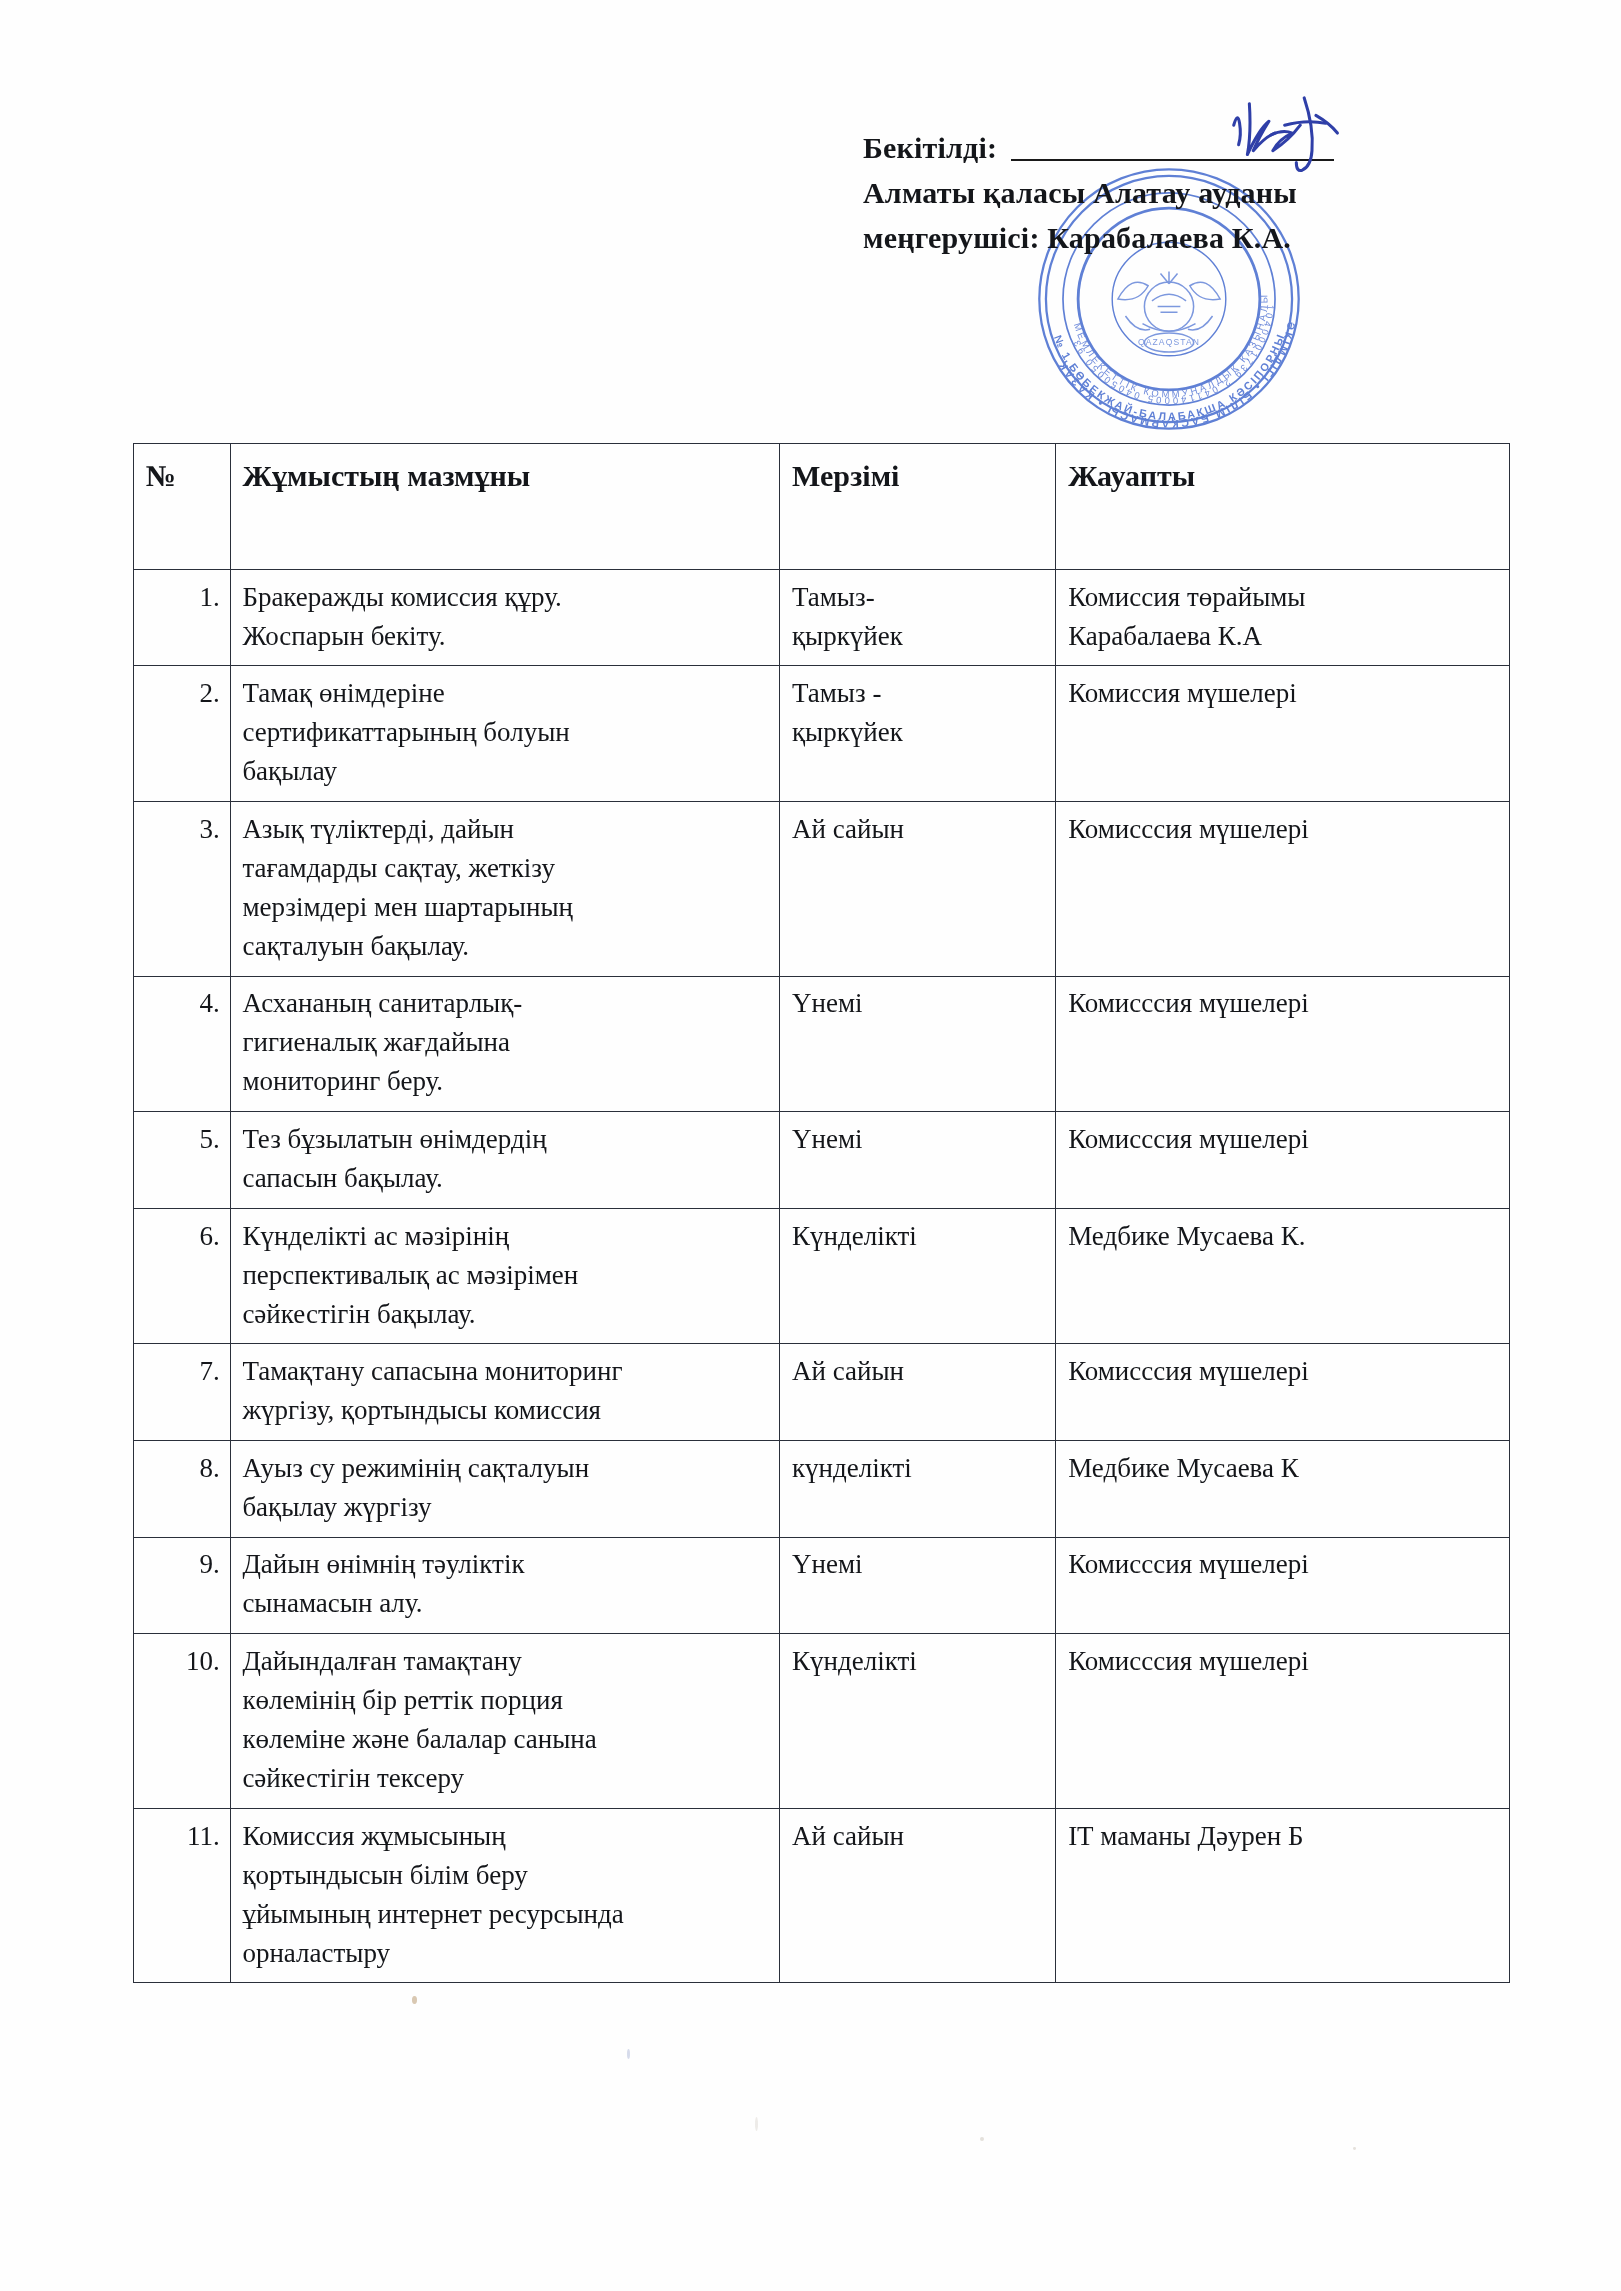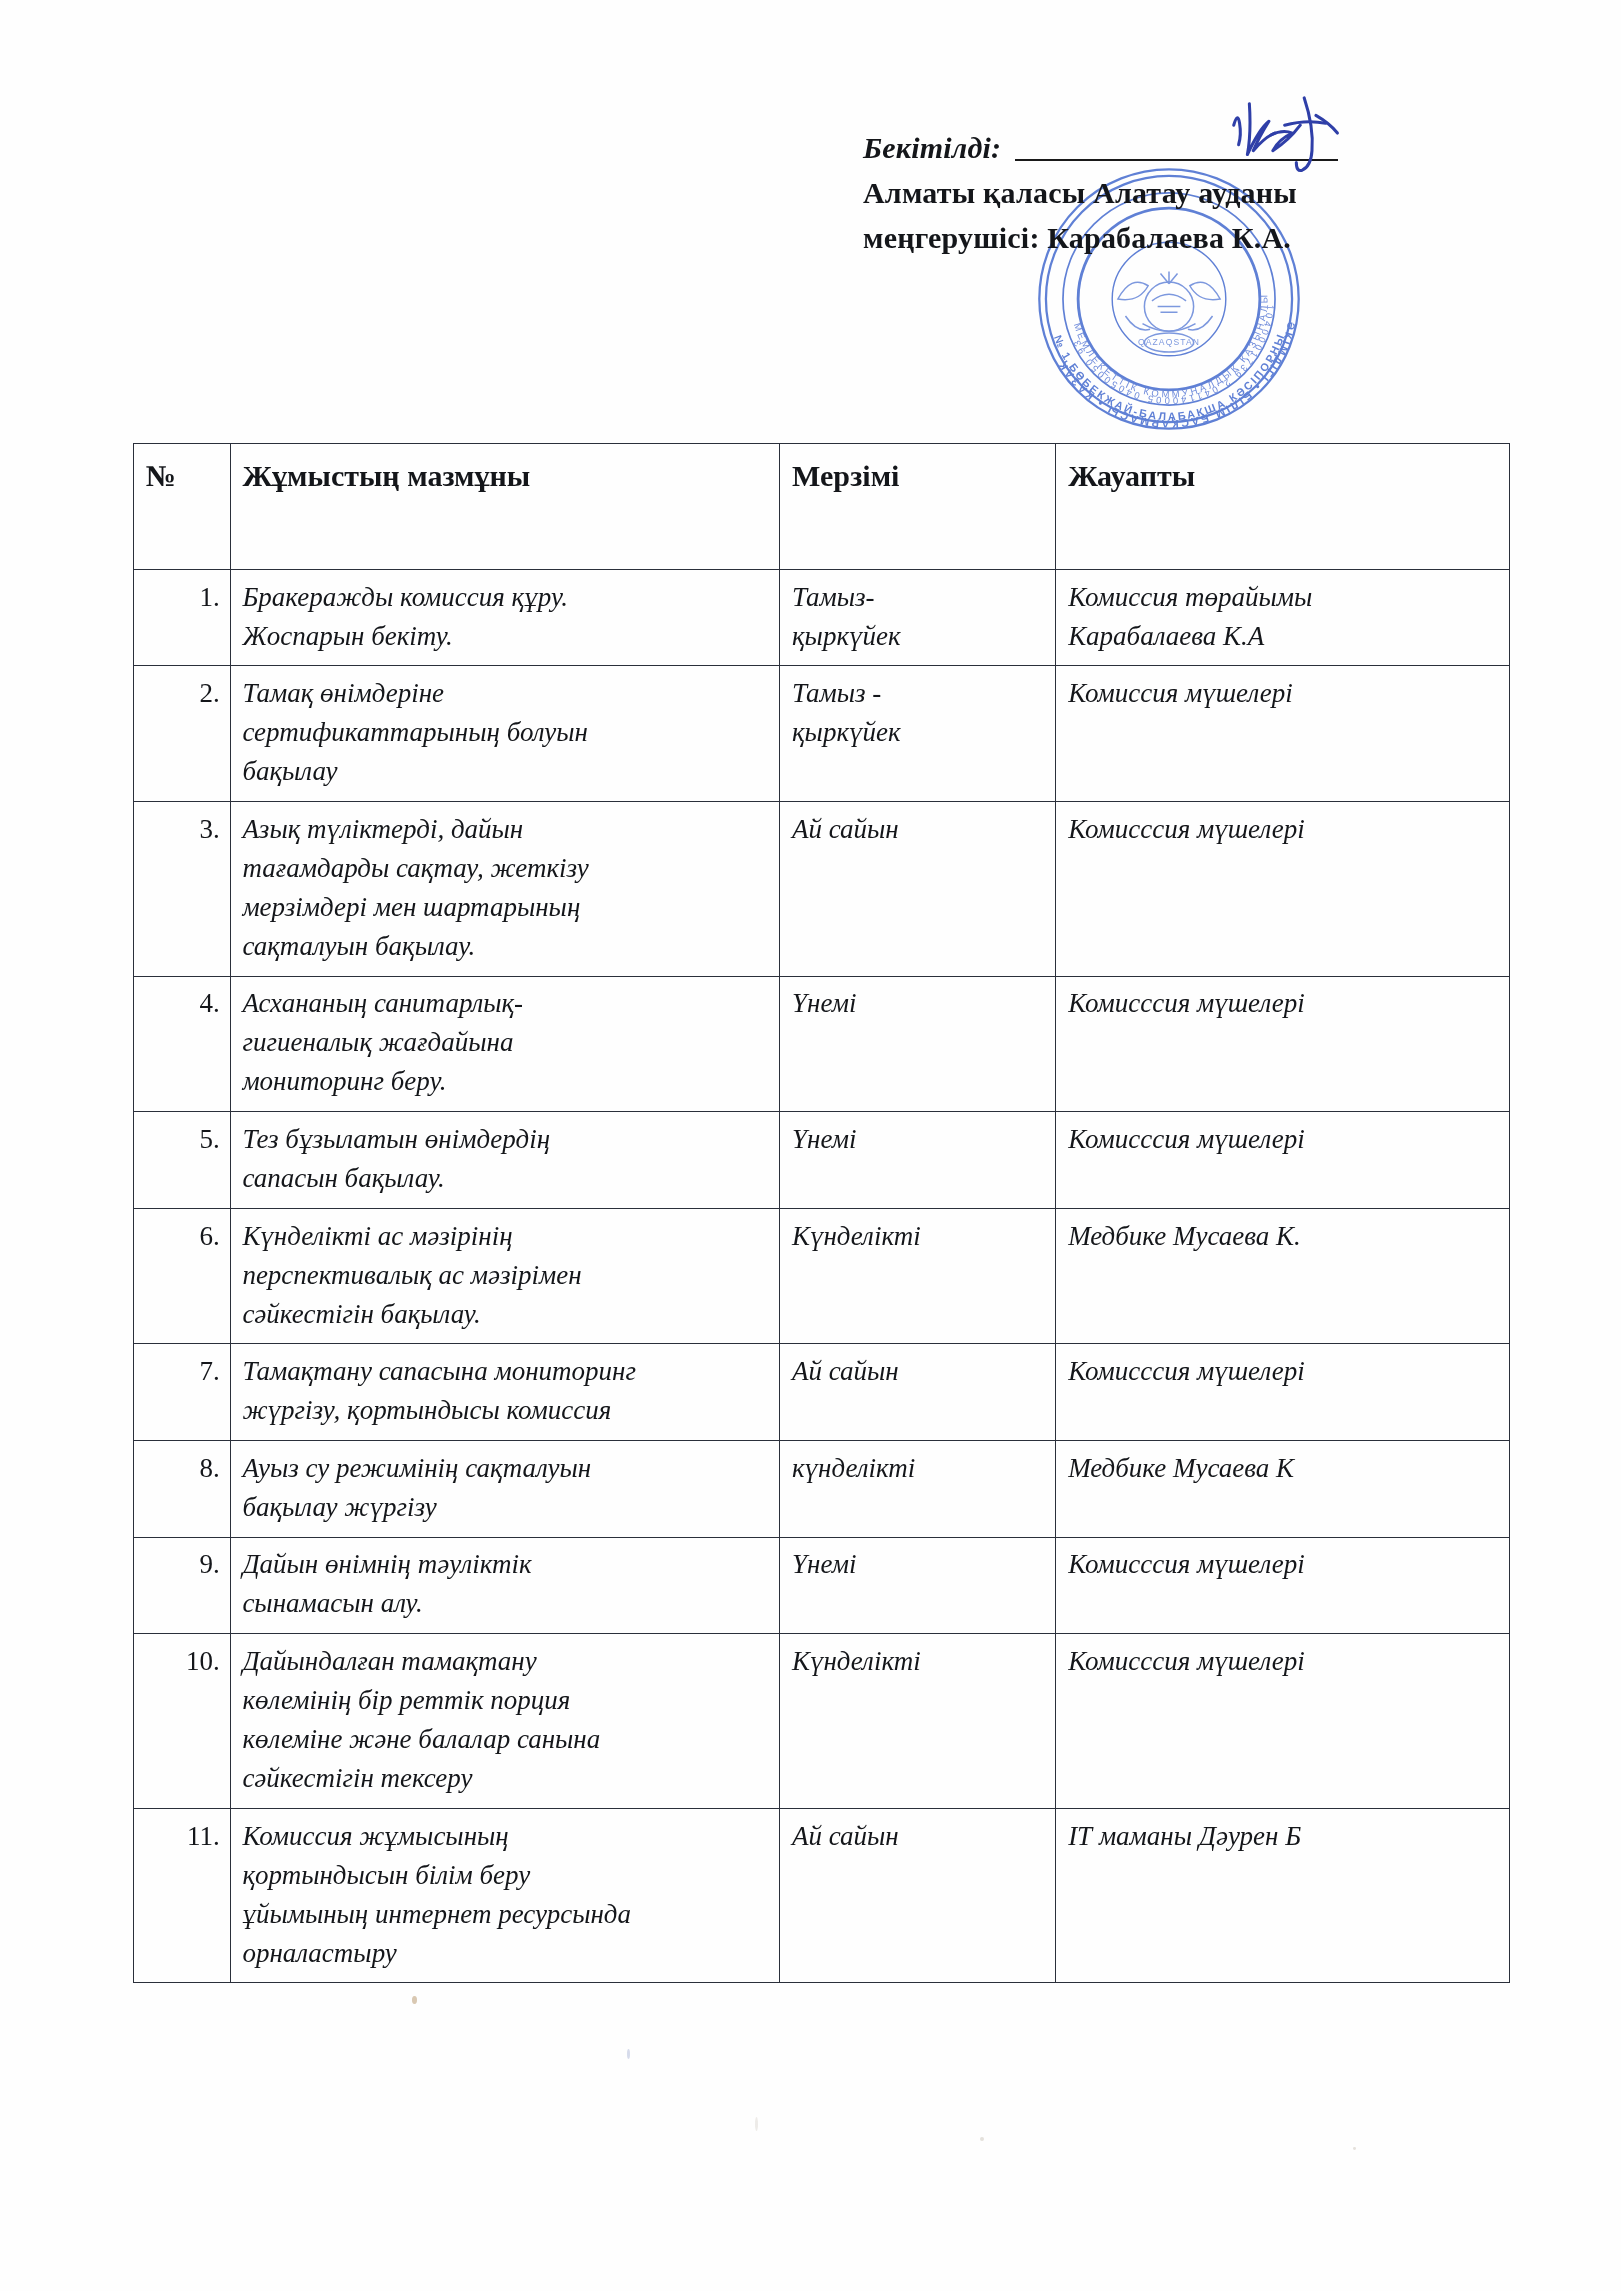--- a/index.html
+++ b/index.html
@@ -28,21 +28,20 @@
   .approval-line {
     font-size: 30px;
     font-weight: bold;
     line-height: 45px;
     letter-spacing: 0.2px;
     white-space: nowrap;
   }
   .approval-row1 {
     display: flex;
     align-items: flex-end;
-    font-style: italic;
   }
   .sign-rule {
     flex: 1;
     border-bottom: 2.5px solid #1a1a1a;
     margin-left: 13.7px;
     margin-bottom: 8.8px;
     height: 1px;
     max-width: 323px;
   }
 
@@ -97,21 +96,21 @@
     padding-bottom: 37px;
     text-align: left;
   }
   thead th.c-num { text-align: center; }
   .c-num  { width: 71px;  text-align: right; padding-right: 13.7px; }
   .c-work { width: 510px; }
   .c-term { width: 245px; }
   .c-resp { width: 417px; }
   td.c-num { padding-top: 8.8px; }
 
-  .cell-text { white-space: pre-line; font-style: italic; }
+  .cell-text { white-space: pre-line; }
 
   
   .speck {
     position: absolute;
     background: #cfc8c0;
     border-radius: 50%;
     opacity: .55;
     z-index: 1;
   }
 </style>

